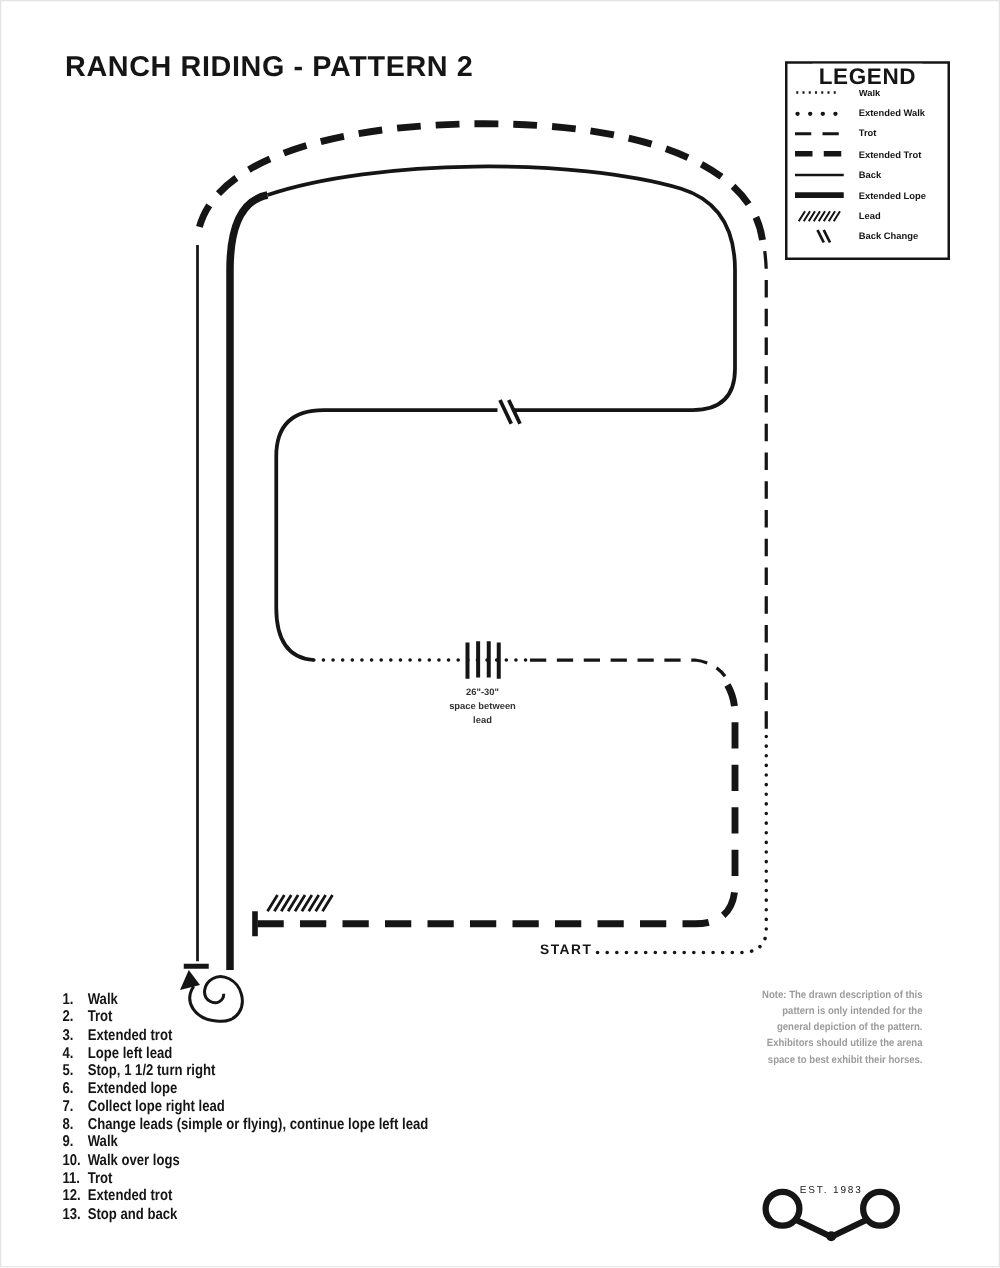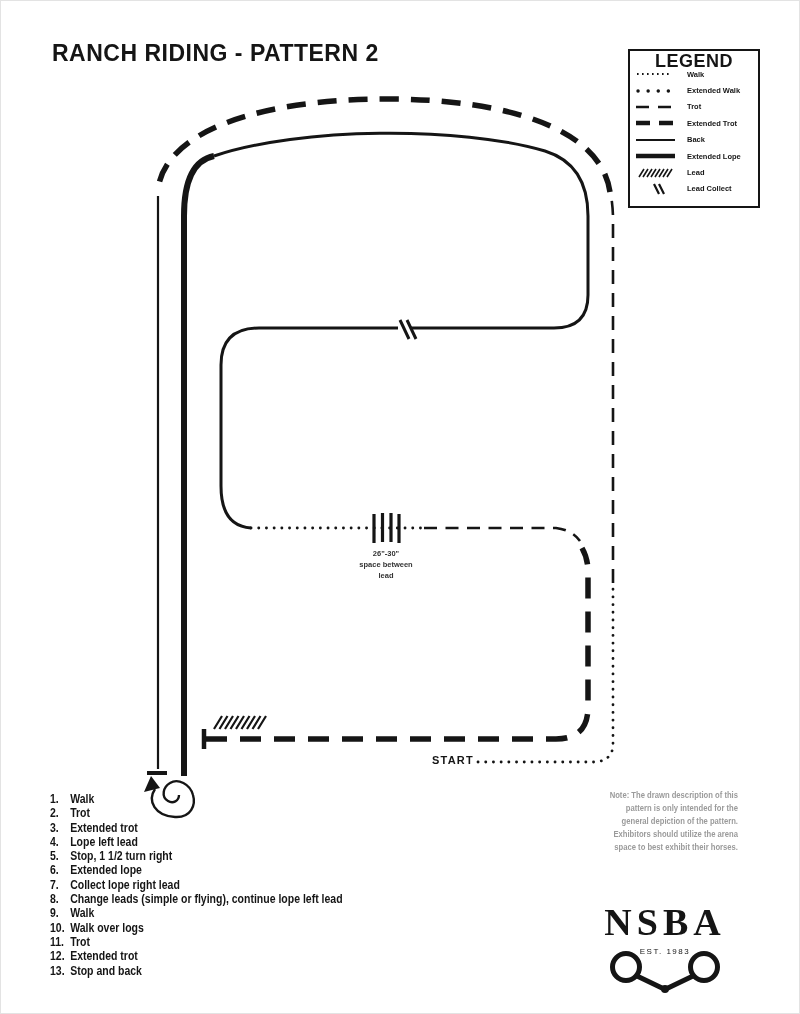--- a/index.html
+++ b/index.html
@@ -132,21 +132,21 @@
       <div class="legend-row">
         <svg class="legend-sample" viewBox="0 0 44 12">
           <path d="M4,10 L9,2 M8,10 L13,2 M12,10 L17,2 M16,10 L21,2 M20,10 L25,2 M24,10 L29,2 M28,10 L33,2 M32,10 L37,2" stroke="#151515" stroke-width="1.6"></path>
           </svg>
         <span class="legend-label">Lead</span>
       </div>
       <div class="legend-row">
         <svg class="legend-sample" viewBox="0 0 44 12">
           <path d="M19,1 L24,11 M24,1 L29,11" stroke="#151515" stroke-width="2.2"></path>
           </svg>
-        <span class="legend-label">Lead Collect</span>
+        <span class="legend-label">Back Change</span>
       </div>
     </div>
   </div>
 
   <div class="abs" id="start-label">START</div>
   <div class="abs" id="logs-note">
     <div>26"-30"</div>
     <div>space between</div>
     <div>lead</div>
   </div>
@@ -207,16 +207,15 @@
   </div>
 
   <div class="abs" id="note">
     <div>Note: The drawn description of this</div>
     <div>pattern is only intended for the</div>
     <div>general depiction of the pattern.</div>
     <div>Exhibitors should utilize the arena</div>
     <div>space to best exhibit their horses.</div>
   </div>
 
-  <div class="abs" id="logo-name">NSBA</div>
   <div class="abs" id="logo-est">EST. 1983</div>
 
 </div>
 
 </body></html>

